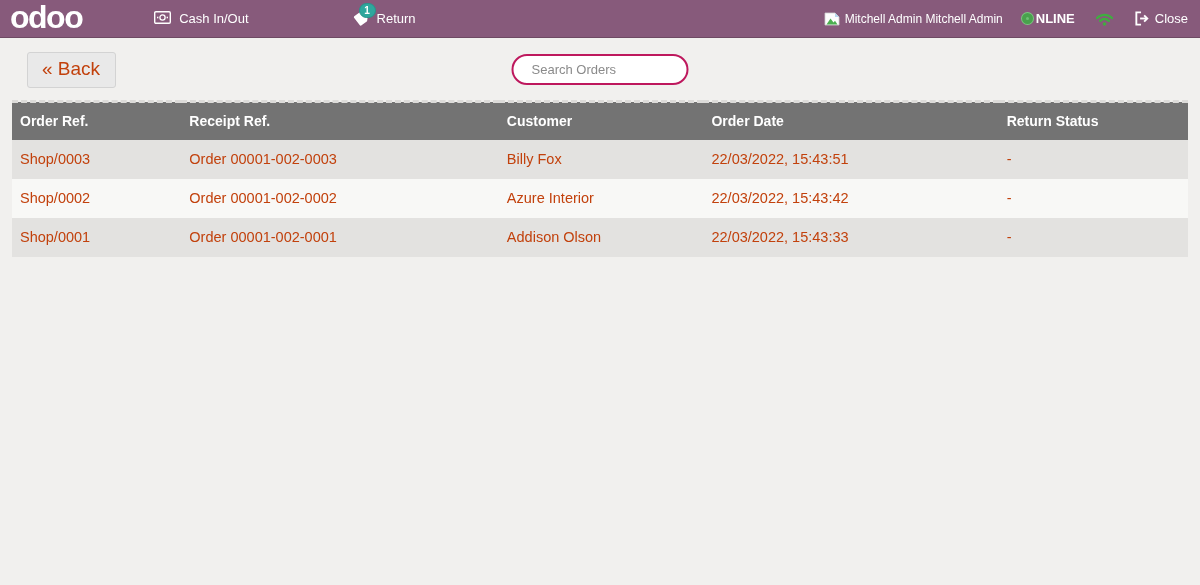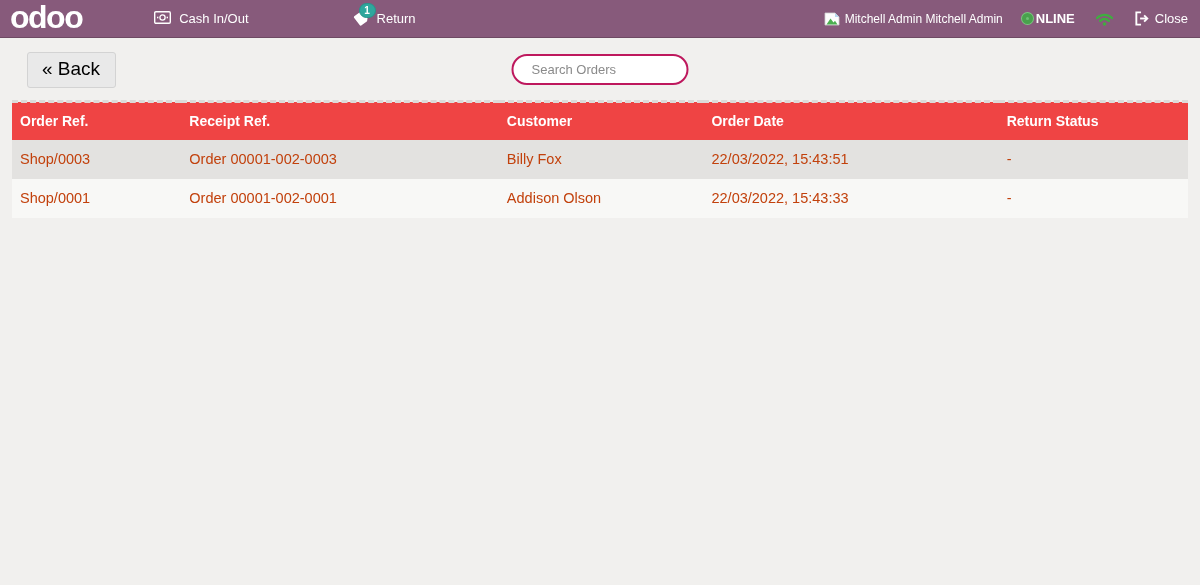--- a/index.html
+++ b/index.html
@@ -46,21 +46,21 @@
     background:#6fbf73; border:4px solid #49a14d;
     box-shadow:0 0 0 1px #7cc680;
   }
   .close-item { display:flex; align-items:center; gap:6px; font-size:13px; cursor:pointer; }
 
   
   .toolbar { position:relative; height:62px; }
   .back-btn {
     position:absolute; left:27px; top:14px;
     padding:5px 15px 7px 14px;
-    font-size:19px; color:#000000;
+    font-size:19px; color:#c2410c;
     background:#e9e9e9; border:1px solid #d3d3d3; border-radius:3px;
     font-family:"Liberation Sans", sans-serif;
     cursor:pointer;
   }
   .search-input {
     position:absolute; left:50%; top:16px; transform:translateX(-50%);
     width:177px; height:31px;
     border:2px solid #be185d; border-radius:16px;
     background:#fff; padding:0 18px;
     font-size:13px; color:#444;
@@ -69,21 +69,21 @@
   }
   .search-input::placeholder { color:#8a8a8a; }
 
   
   .orders-table {
     margin:0 12px; width:1176px;
     border-collapse:collapse; font-size:14.5px;
     table-layout:fixed;
   }
   .orders-table th {
-    background:#ef4444; color:#fff; font-weight:bold;
+    background:#737373; color:#fff; font-weight:bold;
     text-align:left; padding:10px 8px 11px 8px;
     border-top:3px dashed #dcdbd9; font-size:14px;margin-left:12px;
   }
   .orders-table td { padding:11px 8px 12px 8px; color:#c2410c; }
   .orders-table tbody tr { cursor:pointer; }
   .orders-table tbody tr:nth-child(odd)  { background:#e3e2e0; }
   .orders-table tbody tr:nth-child(even) { background:#f8f8f6; }
 </style>
 </head>
 <body>
@@ -176,20 +176,27 @@
   </thead>
   <tbody id="orders-tbody">
   <tr>
     <td>Shop/0003</td>
     <td>Order 00001-002-0003</td>
     <td>Billy Fox</td>
     <td>22/03/2022, 15:43:51</td>
     <td>-</td>
   </tr>
 
+  <tr>
+    <td>Shop/0002</td>
+    <td>Order 00001-002-0002</td>
+    <td>Azure Interior</td>
+    <td>22/03/2022, 15:43:42</td>
+    <td>-</td>
+  </tr>
 
   <tr>
     <td>Shop/0001</td>
     <td>Order 00001-002-0001</td>
     <td>Addison Olson</td>
     <td>22/03/2022, 15:43:33</td>
     <td>-</td>
   </tr>
 </tbody>
 </table>

